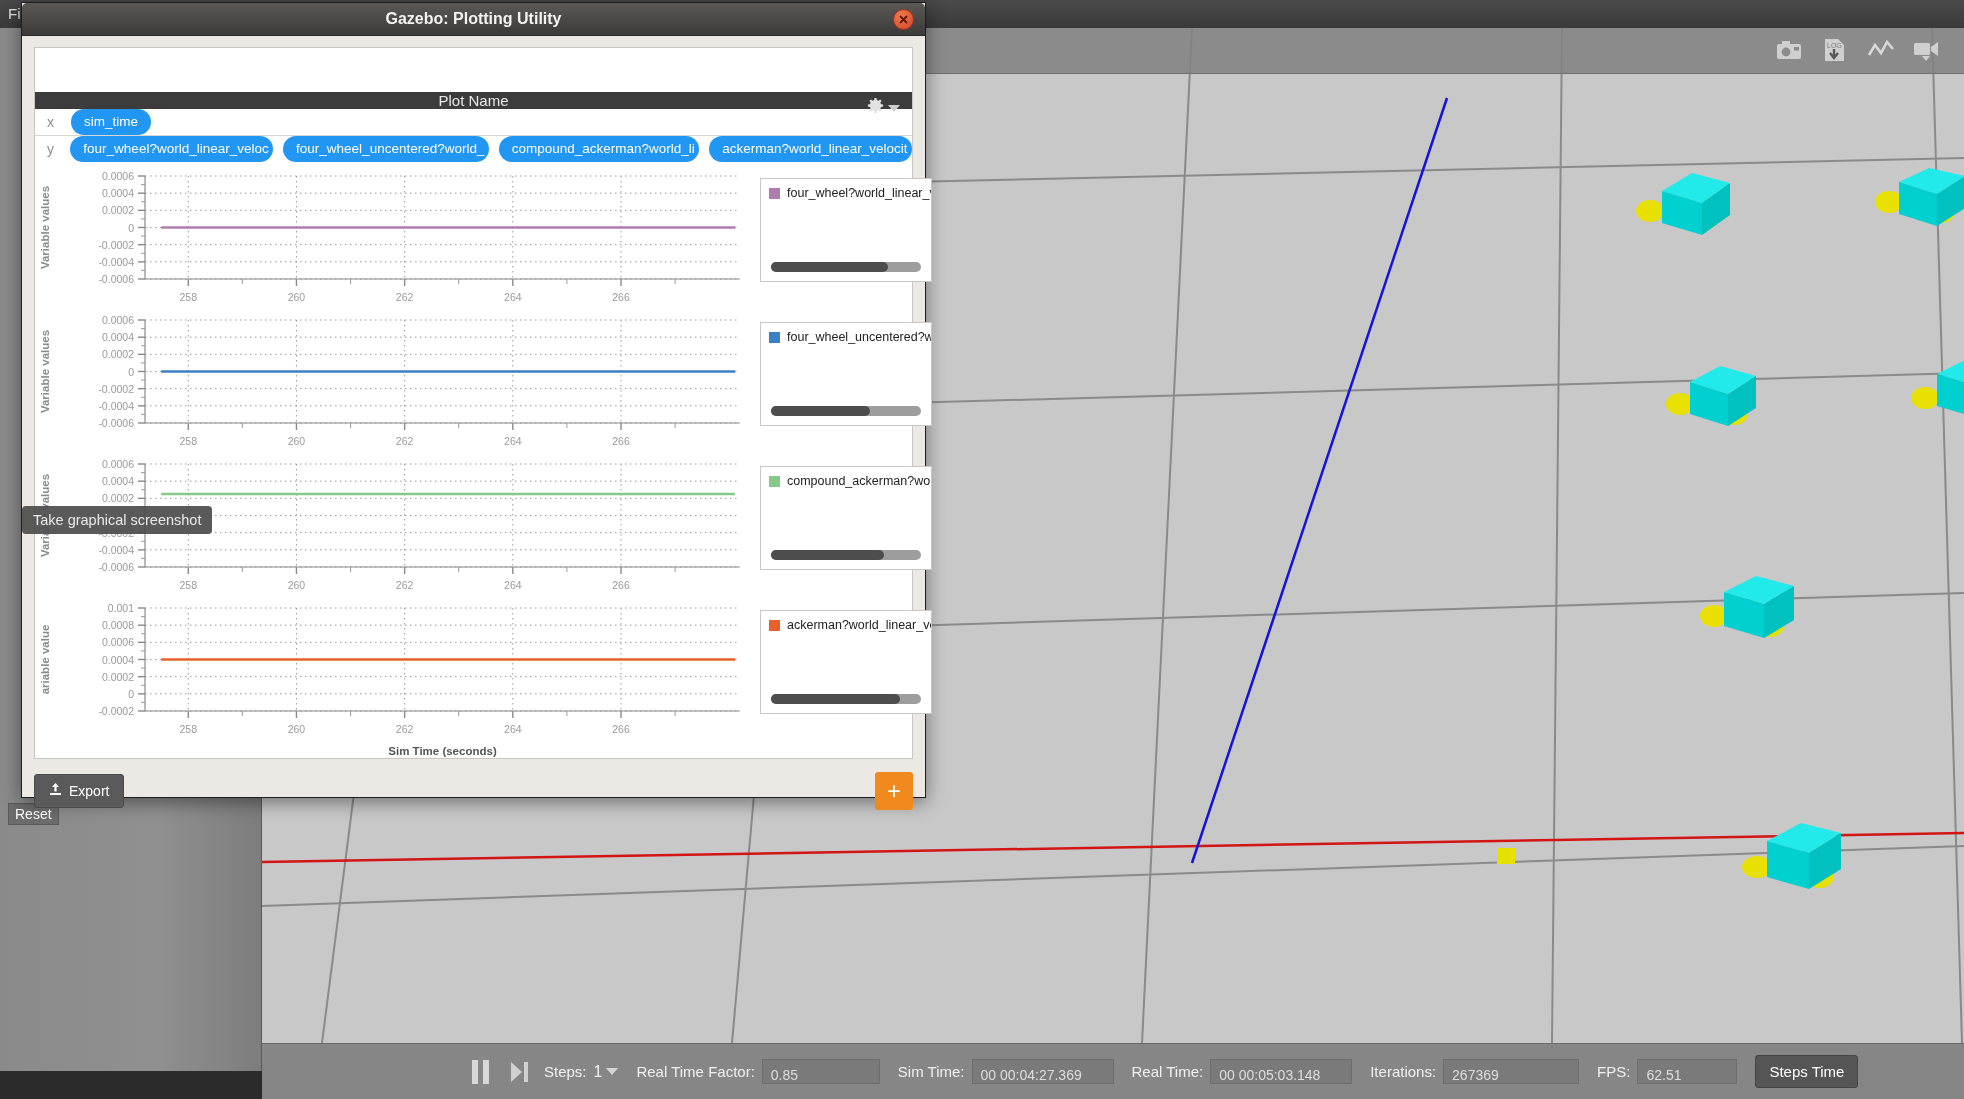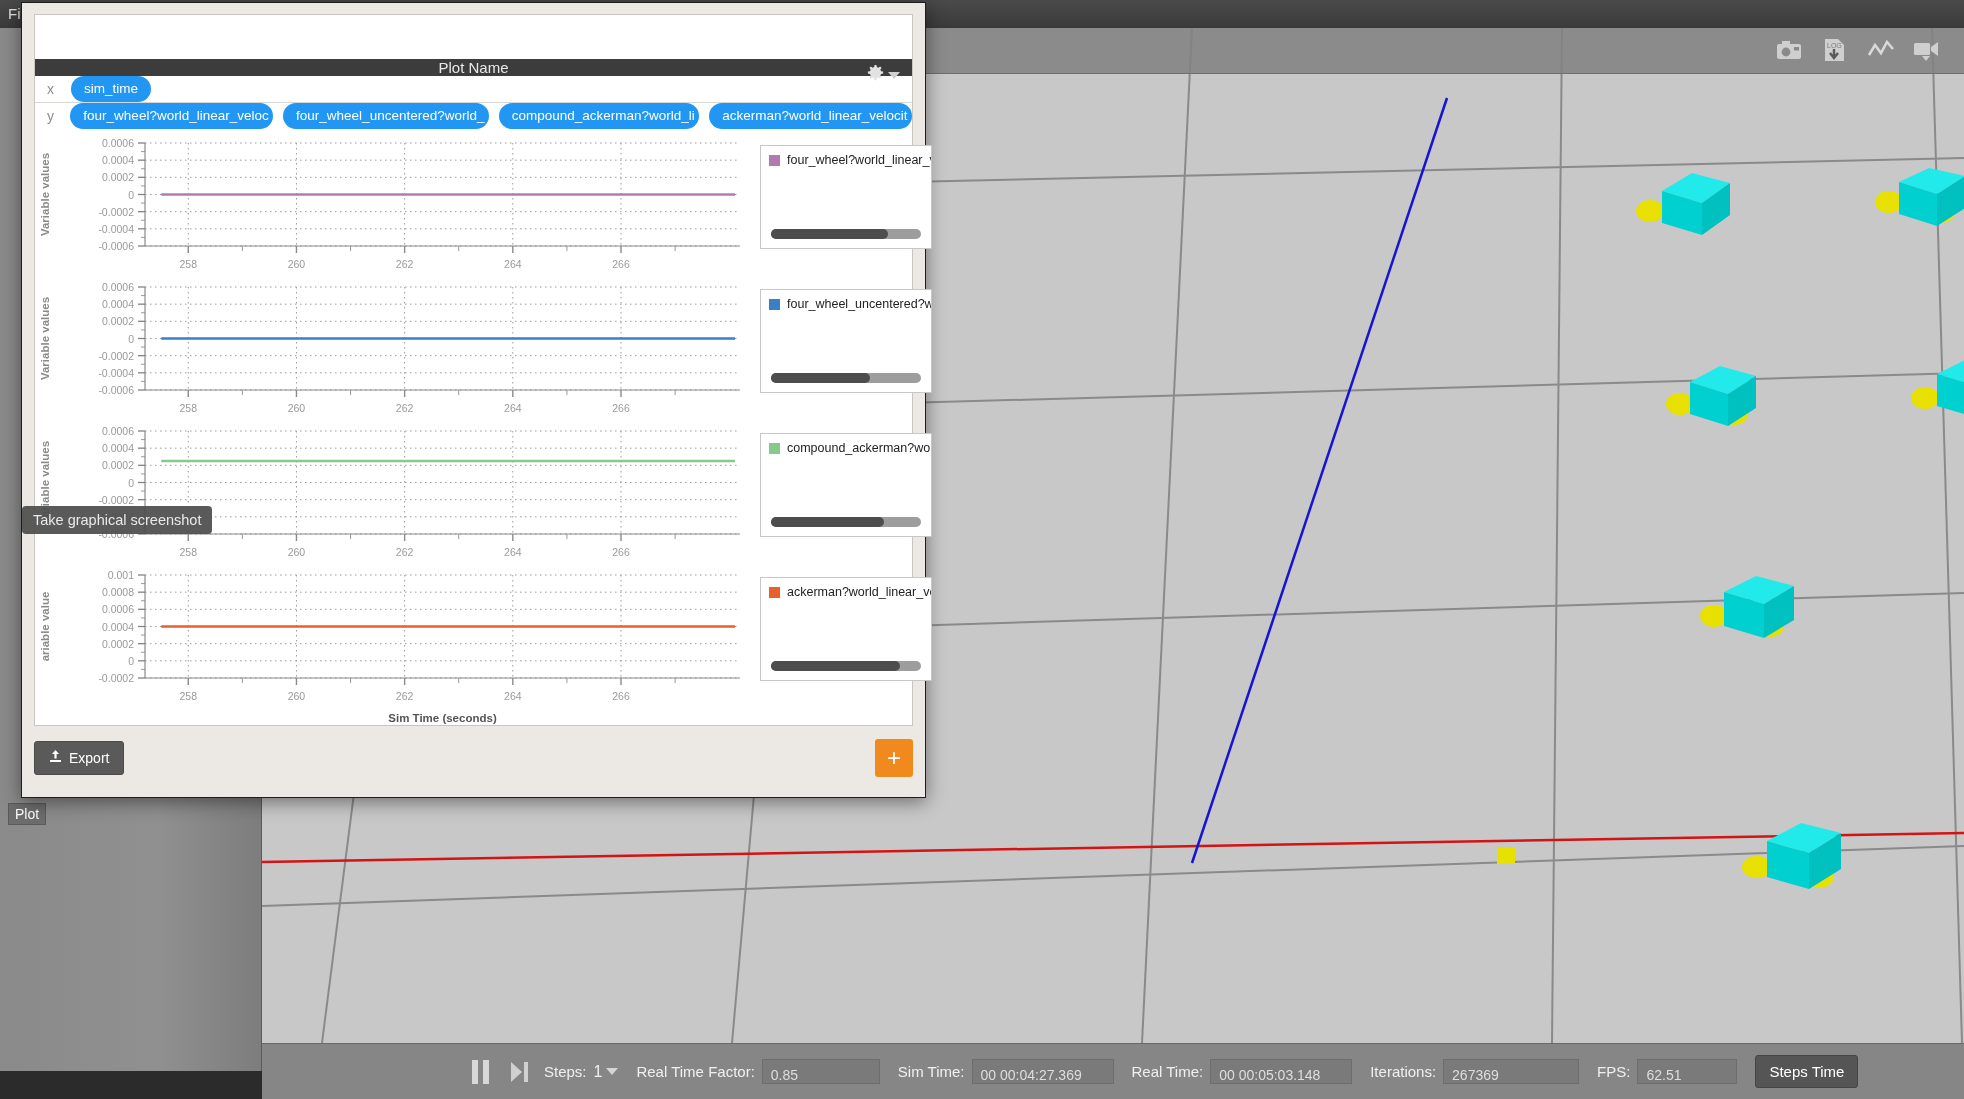--- a/index.html
+++ b/index.html
@@ -167,21 +167,21 @@
 
 <div id="root">
 
   <div class="gz-menubar">
     <span class="mi" style="left:8px;">File</span>
   </div>
 
   <div class="gz-leftpanel">
     <span class="pl-item" style="left:60px; top:120px; color:#e9e9e9;">World</span>
     <span class="pl-item" style="left:52px; top:418px;">Models</span>
-    <span class="pl-play">Plot</span>
+    <span class="pl-play">Reset</span>
   </div>
 
   <div class="gz-view">
     <svg width="1702" height="1015" viewBox="0 0 1702 1015">
       <rect x="0" y="0" width="1702" height="1015" fill="#c8c8c8"></rect>
       <g stroke="#8a8a8a" stroke-width="2" fill="none">
         <line x1="-60" y1="170" x2="1702" y2="130"></line>
         <line x1="-60" y1="395" x2="1702" y2="345"></line>
         <line x1="-60" y1="620" x2="1702" y2="565"></line>
         <line x1="-60" y1="880" x2="1702" y2="818"></line>
@@ -310,20 +310,28 @@
     <span class="lbl">Real Time:</span>
     <span class="fld" style="width:142px;">00 00:05:03.148</span>
     <span class="lbl">Iterations:</span>
     <span class="fld" style="width:136px;">267369</span>
     <span class="lbl">FPS:</span>
     <span class="fld" style="width:100px;">62.51</span>
     <button class="btn-reset">Steps Time</button>
   </div>
 
   <div class="plotwin">
+    <div class="pw-title">
+      <span>Gazebo: Plotting Utility</span>
+      <span class="pw-close">
+        <svg width="11" height="11" viewBox="0 0 11 11">
+            <path d="M2 2 L9 9 M9 2 L2 9" stroke="#5a1a0a" stroke-width="1.8"></path>
+          </svg>
+      </span>
+    </div>
 
     <div class="pw-body">
       <div class="pw-card">
 
         <div class="plotname-bar">
           <span>Plot Name</span>
           <span class="gear-wrap">
             <span>
               <svg width="19" height="19" viewBox="0 0 20 20">
                   <path d="M10 6.3a3.7 3.7 0 1 0 0 7.4 3.7 3.7 0 0 0 0-7.4zm0 5.6a1.9 1.9 0 1 1 0-3.8 1.9 1.9 0 0 1 0 3.8z" fill="#e2e2e2"></path>

